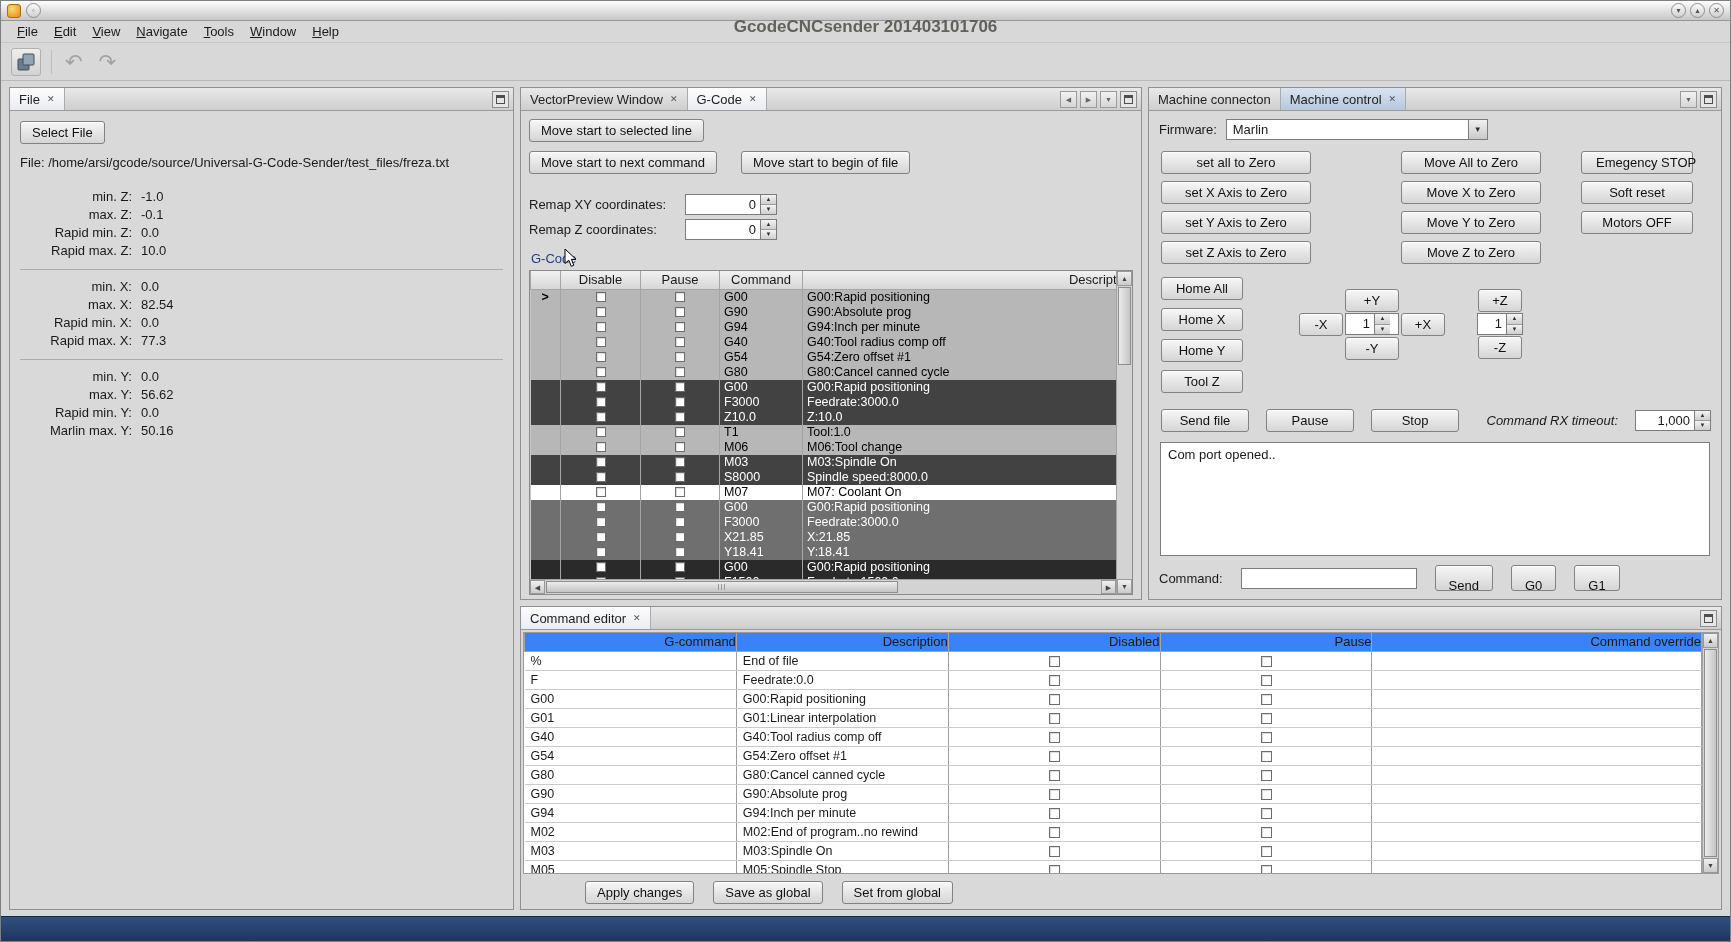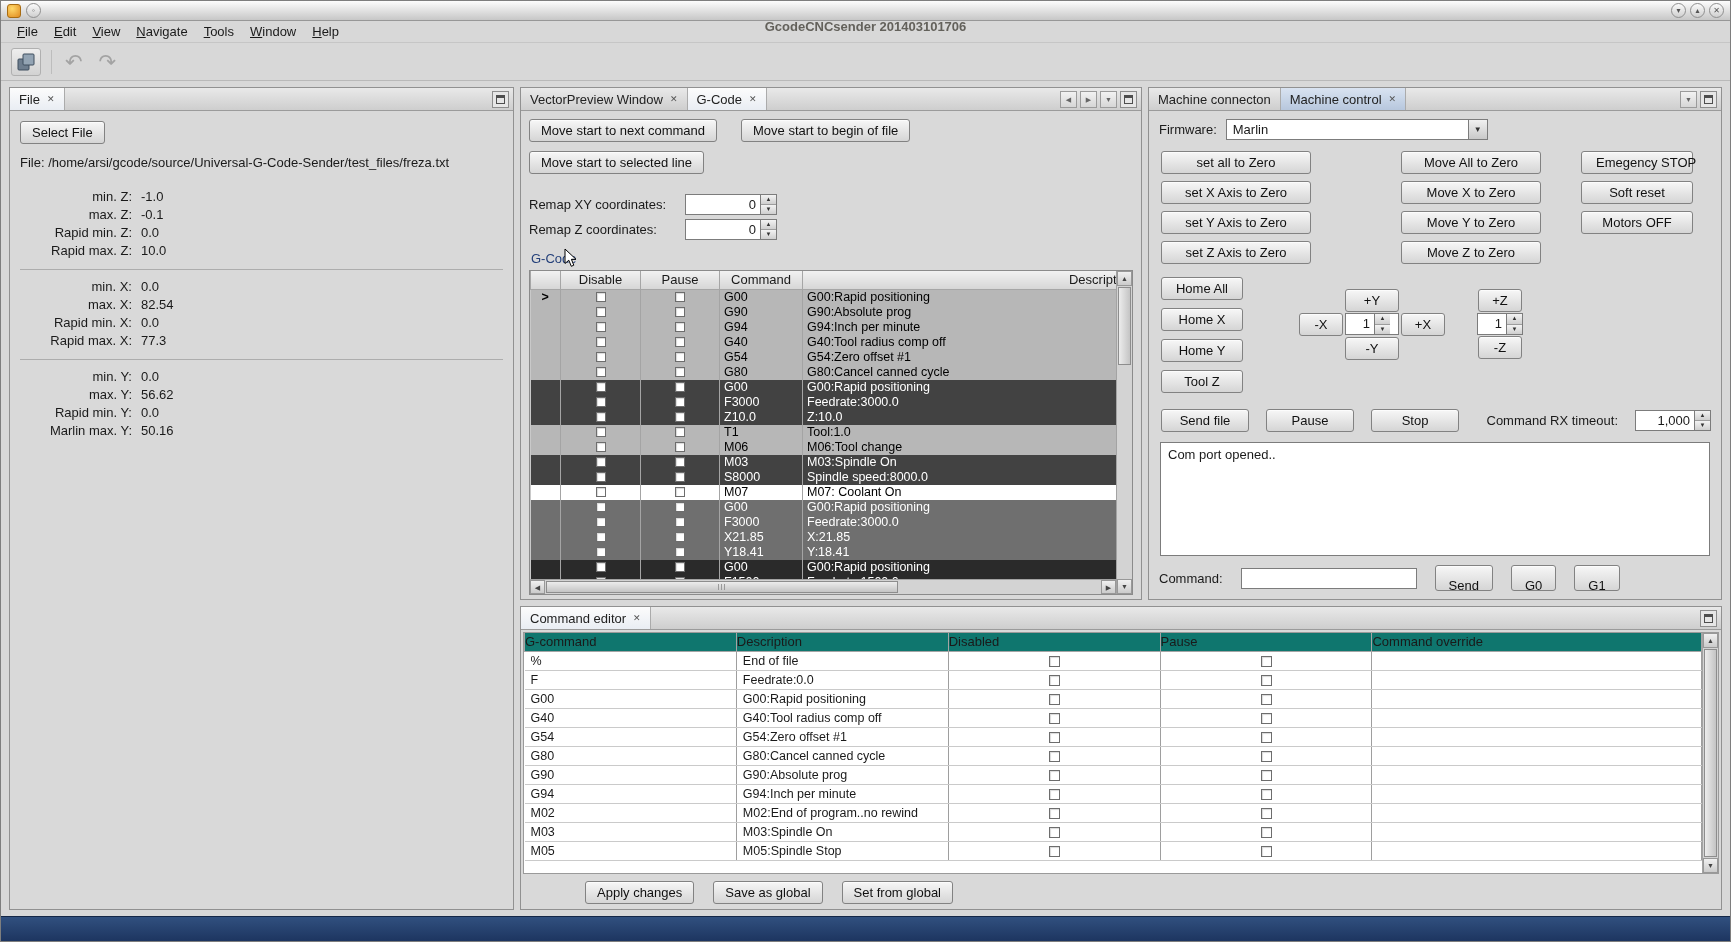--- a/index.html
+++ b/index.html
@@ -3,21 +3,21 @@
 <meta charset="utf-8">
 <style>
   * { box-sizing: border-box; margin: 0; padding: 0; }
   html, body { width: 1731px; height: 942px; overflow: hidden; }
   body { font-family: "Liberation Sans", sans-serif; font-size: 13px; color: #1a1a1a; background: #d8d8d8; }
 
   .window { display: flex; flex-direction: column; width: 100%; height: 100%; border: 1px solid #7e7e7e; background: #d8d8d8; }
 
   
   .titlebar { height: 20px; flex: 0 0 20px; background: linear-gradient(#fdfdfd, #c7c7c7); border-bottom: 1px solid #979797; display: flex; align-items: center; padding: 0 6px; position: relative; }
-  .title { position: absolute; left: 0; right: 0; text-align: center; font-weight: bold; font-size: 13px; color: #63615b; margin-top: 32px; }
+  .title { position: absolute; left: 0; right: 0; text-align: center; font-weight: bold; font-size: 17px; color: #63615b; margin-top: 32px; }
   .tb-left { display: flex; align-items: center; gap: 5px; z-index: 1; }
   .app-icon { width: 14px; height: 14px; border-radius: 3px; background: radial-gradient(circle at 35% 30%, #ffd96a, #e08a1e); border: 1px solid #a86c12; display: inline-block; }
   .wbtn { width: 15px; height: 15px; border-radius: 50%; background: linear-gradient(#fbfbfb, #cfcfcf); border: 1px solid #8f8f8f; font-size: 8px; line-height: 13px; text-align: center; color: #555; display: inline-block; }
   .tb-right { margin-left: auto; display: flex; gap: 4px; z-index: 1; }
 
   
   .menubar { height: 22px; flex: 0 0 22px; display: flex; align-items: center; padding: 0 8px; background: #d8d8d8; border-bottom: 1px solid #c6c6c6; }
   .menu-item { padding: 2px 8px; cursor: default; }
   .toolbar { height: 38px; flex: 0 0 38px; display: flex; align-items: center; gap: 10px; padding: 0 10px; background: #d8d8d8; border-bottom: 1px solid #b9b9b9; }
   .tbtn { width: 30px; height: 28px; border: 1px solid #b0b0b0; border-radius: 3px; background: linear-gradient(#eee, #d2d2d2); display: flex; align-items: center; justify-content: center; }
@@ -119,33 +119,33 @@
   .xy-mx { grid-column: 1; grid-row: 2; }
   .xy-spin { grid-column: 2; grid-row: 2; }
   .xy-px { grid-column: 3; grid-row: 2; }
   .xy-my { grid-column: 2; grid-row: 3; }
   .jog-spin { height: 22px; }
   .jog-spin .val { min-width: 28px; }
   .z-col { display: flex; flex-direction: column; gap: 1px; align-items: center; width: 58px; margin-left: 26px; margin-top: 12px; }
   .z-col .jog-btn { width: 44px; height: 23px; }
   .send-row { display: flex; align-items: center; gap: 17px; margin: 2px 0 10px 2px; }
   .send-row .btn { min-width: 88px; height: 23px; }
-  .rx-label { margin-left: auto; white-space: nowrap; }
+  .rx-label { margin-left: auto; white-space: nowrap; font-style: italic; }
   .rx-spin .val { min-width: 58px; }
   .console { flex: 1; min-height: 0; background: #fff; border: 1px solid #7c7c7c; padding: 4px 7px; font-size: 13px; overflow: hidden; margin: 0 1px; }
   .cmd-row { display: flex; align-items: center; gap: 18px; margin-top: 9px; }
   .cmd-input { width: 176px; height: 21px; border: 1px solid #7c7c7c; background: #fff; padding: 0 5px; font: inherit; }
   .cmd-row .btn { padding: 12px 13px; height: 22px; }
 
   
   .editor-body { flex: 1; min-height: 0; display: flex; flex-direction: column; padding: 2px 2px 5px 2px; }
   .etable-wrap { flex: 1; min-height: 0; overflow: hidden; position: relative; border: 1px solid #9a9a9a; background: #fff; margin-bottom: 7px; }
   .eview { position: absolute; inset: 0 16px 0 0; overflow: hidden; }
   table.etable { width: 100%; border-collapse: collapse; table-layout: fixed; }
-  .etable th { height: 18px; font-weight: normal; font-size: 13px; background: #0f766e; border: 1px solid #a5a5a5; border-top: none; text-align: left; }
+  .etable th { height: 18px; font-weight: normal; font-size: 13px; background: #3b82f6; border: 1px solid #a5a5a5; border-top: none; text-align: right; }
   .etable td { height: 19px; font-size: 12.5px; padding: 0 6px; background: #fff; border-right: 1px solid #9e9e9e; border-bottom: 1px solid #cacaca; white-space: nowrap; overflow: hidden; }
   .e-check { text-align: center; }
   .editor-btns { display: flex; gap: 19px; margin-left: 62px; }
   .editor-btns .btn { height: 23px; }
 
   
   .bottom-bar { height: 25px; flex: 0 0 25px; background: linear-gradient(#31507f, #1d3560); border-top: 1px solid #142747; }
 </style>
 </head>
 <body>
@@ -252,25 +252,25 @@
               <span class="x">✕</span>
             </div>
             <div class="spacer"></div>
             <span class="tabtool">◀</span>
             <span class="tabtool">▶</span>
             <span class="tabtool">▼</span>
             <div class="maxbtn"></div>
           </div>
           <div class="gcode-body">
             <div class="row-btns">
+              <button class="btn">Move start to selected line</button>
+            </div>
+            <div class="row-btns">
               <button class="btn">Move start to next command</button>
               <button class="btn">Move start to begin of file</button>
-            </div>
-            <div class="row-btns">
-              <button class="btn">Move start to selected line</button>
             </div>
             <div style="height:11px"></div>
             <div class="remap-row">
               <span class="lbl">Remap XY coordinates:</span>
               <span class="spin">
                 <span class="val">0</span>
                 <span class="btns">
                     <span>▲</span>
                     <span>▼</span>
                   </span>
@@ -613,20 +613,27 @@
                       <td class="e-override"></td>
                     </tr>
                     <tr class="e-row">
                       <td class="e-cmd">G00</td>
                       <td class="e-desc">G00:Rapid positioning</td>
                       <td class="e-check"><span class="cb"></span></td>
                       <td class="e-check"><span class="cb"></span></td>
                       <td class="e-override"></td>
                     </tr>
                     <tr class="e-row">
+                      <td class="e-cmd">G01</td>
+                      <td class="e-desc">G01:Linear interpolation</td>
+                      <td class="e-check"><span class="cb"></span></td>
+                      <td class="e-check"><span class="cb"></span></td>
+                      <td class="e-override"></td>
+                    </tr>
+                    <tr class="e-row">
                       <td class="e-cmd">G40</td>
                       <td class="e-desc">G40:Tool radius comp off</td>
                       <td class="e-check"><span class="cb"></span></td>
                       <td class="e-check"><span class="cb"></span></td>
                       <td class="e-override"></td>
                     </tr>
                     <tr class="e-row">
                       <td class="e-cmd">G54</td>
                       <td class="e-desc">G54:Zero offset #1</td>
                       <td class="e-check"><span class="cb"></span></td>

